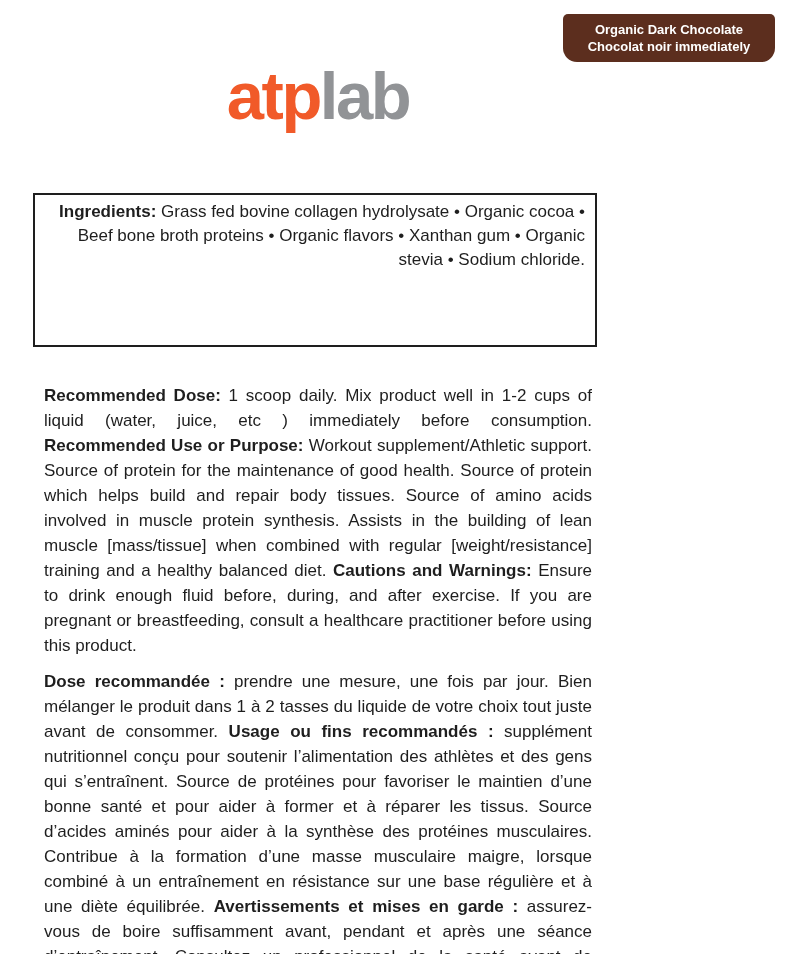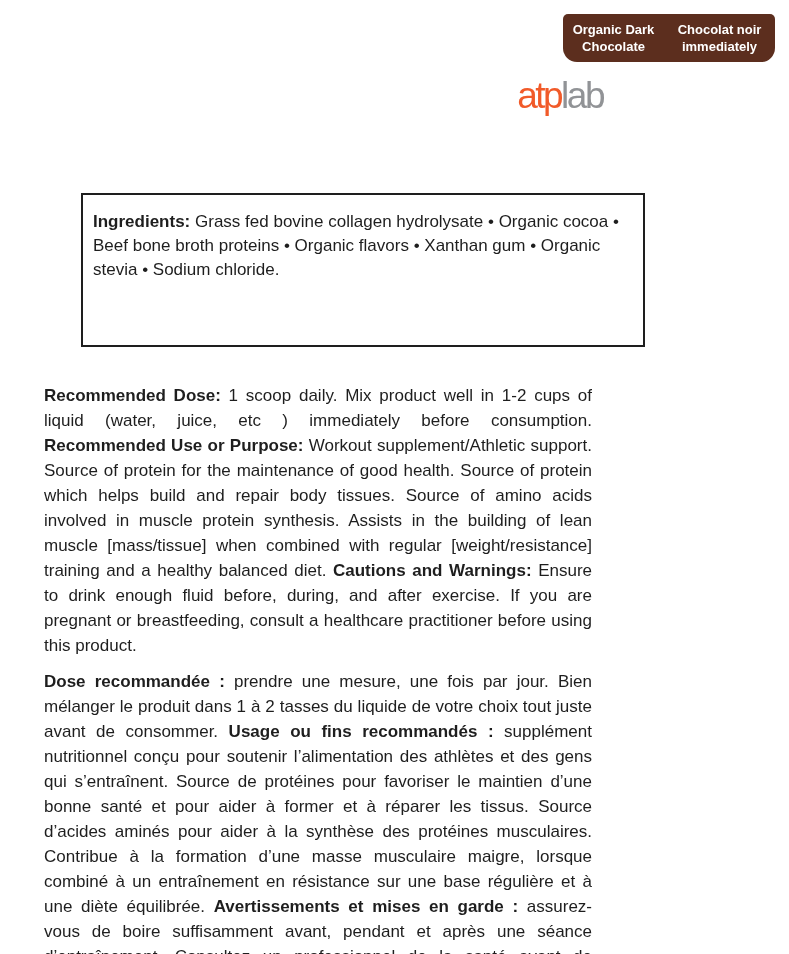--- a/index.html
+++ b/index.html
@@ -18,45 +18,44 @@
     color:var(--ink);
     overflow:hidden;
   }
   .flavor-badge{
     position:absolute;
     left:563px;top:14px;
     width:212px;height:48px;
     background:var(--badge-bg);
     color:var(--badge-text);
     border-radius:5px 5px 14px 14px;
-    display:flex;flex-direction:row;
+    display:flex;flex-direction:column;
     align-items:center;justify-content:center;
     font-size:13px;line-height:17px;font-weight:bold;
     text-align:center;
   }
   .brand-logo{
     position:absolute;
     left:33px;top:64px;width:570px;
-    text-align:right;
-    font-size:37px;line-height:64px;
-    font-weight:normal;letter-spacing:-2.5px;
+    text-align:center;
+    font-size:67px;line-height:64px;
+    font-weight:bold;letter-spacing:-2.5px;
     white-space:nowrap;
   }
   .brand-logo .atp{color:var(--logo-orange);}
   .brand-logo .lab{color:var(--logo-gray);}
   .ingredients-box{
     position:absolute;
     left:33px;top:193px;
     width:564px;height:154px;
     box-sizing:border-box;
     border:2px solid var(--ink);
-    padding:15px 10px;
+    padding:5px 10px;
     font-size:17px;line-height:24px;
-    text-align:left;
-    margin-left:48px;
+    text-align:right;
   }
   .ingredients-box p{margin:0;}
   .dose-block{
     position:absolute;
     left:33px;top:372px;
     width:570px;
     font-size:17px;line-height:25px;
     text-align:justify;
   }
   .dose-block p{margin:11px;}

